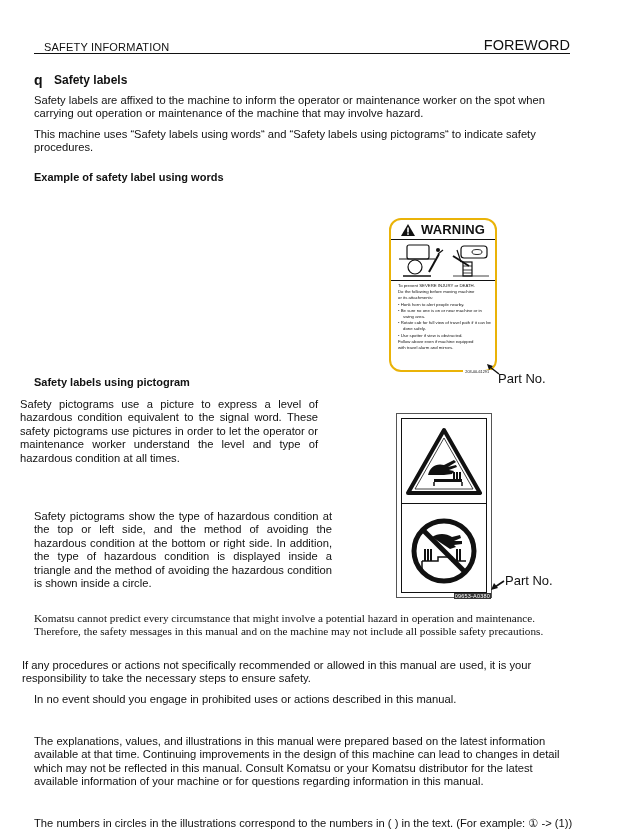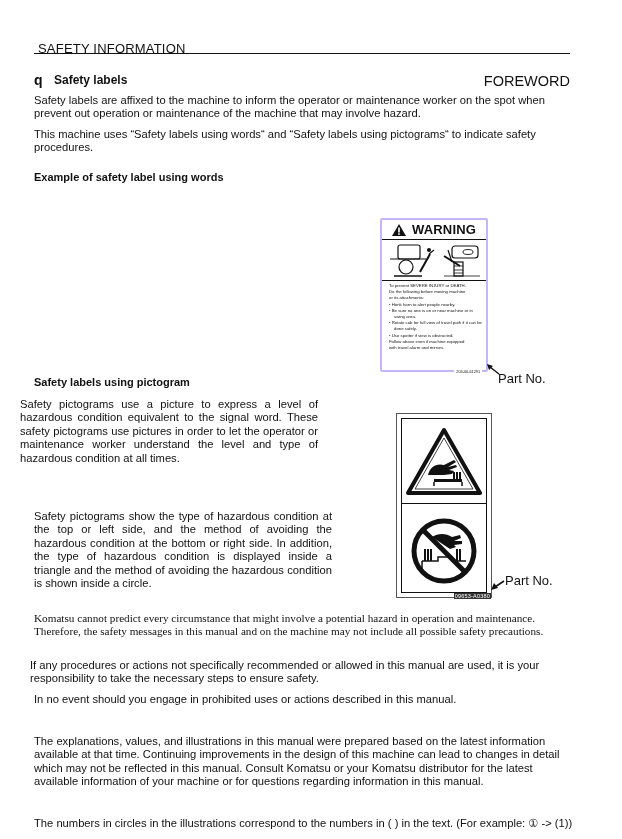--- a/index.html
+++ b/index.html
@@ -1,34 +1,34 @@
 <!DOCTYPE html>
 <html><head>
   <meta charset="utf-8">
   <style>
     html, body { margin: 0; padding: 0; background: #ffffff; }
     body {
       width: 622px; height: 839px; position: relative; overflow: hidden;
       font-family: "Liberation Sans", sans-serif; color: #111;
     }
     .abs { position: absolute; }
-    .hdr-left { left: 38px; top: 41px; font-size: 13px; letter-spacing: 0.2px; }
-    .hdr-right { right: 52px; top: 37px; font-size: 14.5px; margin-top: 36px; }
+    .hdr-left { left: 44px; top: 41px; font-size: 11px; letter-spacing: 0.2px; }
+    .hdr-right { right: 52px; top: 37px; font-size: 14.5px; }
     .hdr-rule { left: 34px; top: 53px; width: 536px; height: 1px; background: #111; }
     .sec-bullet { left: 34px; top: 72px; font-size: 14px; font-weight: bold; }
     .sec-title { left: 54px; top: 73px; font-size: 12px; font-weight: bold; }
     .para { font-size: 11.2px; line-height: 13.4px; width: 540px; }
     .subhead { font-size: 11px; font-weight: bold; }
     .narrow { width: 298px; text-align: justify; font-size: 11.2px; line-height: 13.4px; }
     .partno { font-size: 13px; }
 
     
     .warn-label {
-      left: 380px; top: 218px; width: 104px; height: 150px;
-      border: 2px solid #c4b5fd; border-radius: 2px; background: #fff;
+      left: 389px; top: 218px; width: 104px; height: 150px;
+      border: 2px solid #eab308; border-radius: 12px; background: #fff;
     }
     .warn-head {
       position: absolute; left: 0; top: 0; width: 104px; height: 19px;
       border-bottom: 1px solid #111; display: flex; align-items: center; justify-content: center; gap: 6px;
     }
     .warn-title { font-size: 13px; font-weight: bold; letter-spacing: 0.2px; }
     .warn-pic { position: absolute; left: 0; top: 20px; width: 104px; height: 40px; border-bottom: 1px solid #111; }
     .warn-body { position: absolute; left: 7px; top: 63px; width: 94px; font-size: 4.3px; line-height: 6.2px; }
     .warn-body .li { padding-left: 5px; text-indent: -5px; }
     .warn-pn { position: absolute; right: 4px; bottom: -4px; font-size: 3.8px; background: #fff; padding: 0 2px; }
@@ -50,21 +50,21 @@
 </head>
 <body>
 
 <div class="abs hdr-left">SAFETY INFORMATION</div>
 <div class="abs hdr-right">FOREWORD</div>
 <div class="abs hdr-rule"></div>
 
 <div class="abs sec-bullet">q</div>
 <div class="abs sec-title">Safety labels</div>
 
-<div class="abs para" style="left:34px; top:94px;">Safety labels are affixed to the machine to inform the operator or maintenance worker on the spot when prevent out operation or maintenance of the machine that may involve hazard.</div>
+<div class="abs para" style="left:34px; top:94px;">Safety labels are affixed to the machine to inform the operator or maintenance worker on the spot when carrying out operation or maintenance of the machine that may involve hazard.</div>
 <div class="abs para" style="left:34px; top:128px; width:560px;">This machine uses “Safety labels using words“ and “Safety labels using pictograms“ to indicate safety procedures.</div>
 
 <div class="abs subhead" style="left:34px; top:171px;">Example of safety label using words</div>
 
 <div class="abs warn-label">
   <div class="warn-head">
     <svg width="14" height="12" viewBox="0 0 14 12">
       <polygon points="7,0 14,12 0,12" fill="#111"></polygon>
       <rect x="6.2" y="3.5" width="1.6" height="5" fill="#fff"></rect>
       <rect x="6.2" y="9.3" width="1.6" height="1.5" fill="#fff"></rect>
@@ -149,17 +149,17 @@
   </div>
   <div class="pict-pn">09653-A0380</div>
 </div>
 <svg class="arrow" style="left:491px; top:578px;" width="14" height="12" viewBox="0 0 14 12">
   <line x1="13" y1="3" x2="4" y2="9" stroke="#111" stroke-width="1.6"></line>
   <polygon points="0,12 3,5 7,10" fill="#111"></polygon>
 </svg>
 <div class="abs partno" style="left:505px; top:573px;">Part No.</div>
 
 <div class="abs para" style="left:34px; top:612px;font-family:Liberation Serif, serif;">Komatsu cannot predict every circumstance that might involve a potential hazard in operation and maintenance. Therefore, the safety messages in this manual and on the machine may not include all possible safety precautions.</div>
-<div class="abs para" style="left:30px; top:659px;">If any procedures or actions not specifically recommended or allowed in this manual are used, it is your responsibility to take the necessary steps to ensure safety.</div>
+<div class="abs para" style="left:22px; top:659px;">If any procedures or actions not specifically recommended or allowed in this manual are used, it is your responsibility to take the necessary steps to ensure safety.</div>
 <div class="abs para" style="left:34px; top:693px;">In no event should you engage in prohibited uses or actions described in this manual.</div>
 
 <div class="abs para" style="left:34px; top:735px;">The explanations, values, and illustrations in this manual were prepared based on the latest information available at that time.  Continuing  improvements  in the design of this machine can lead to changes in detail which may not be reflected in this manual.  Consult Komatsu or your Komatsu distributor for the latest available information of your machine or for  questions  regarding information in this manual.</div>
 <div class="abs para" style="left:34px; top:817px; width:560px;">The numbers in circles in the illustrations correspond to the numbers in (  ) in the text.  (For example: ① -&gt; (1))</div>
 
 </body></html>

